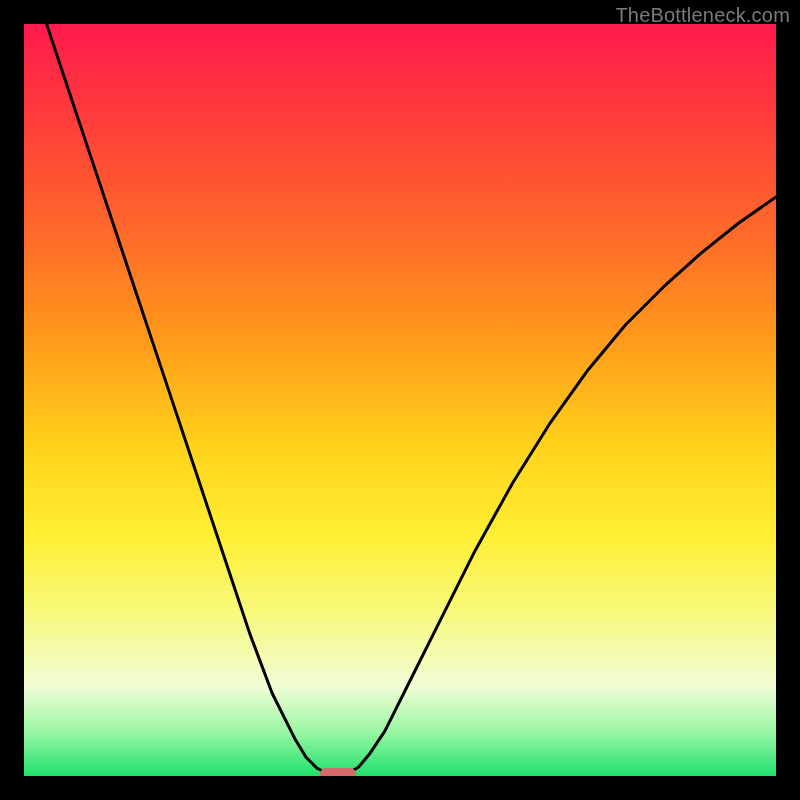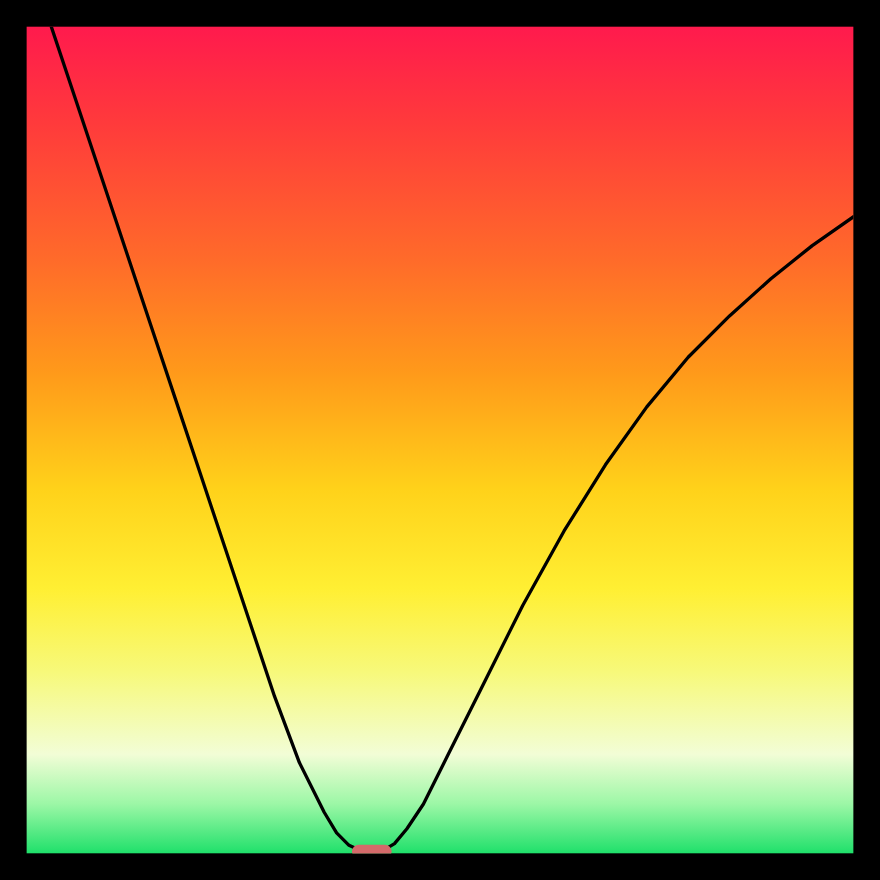--- a/index.html
+++ b/index.html
@@ -42,13 +42,14 @@
 
 <div class="frame">
   <div class="plot-area">
     <div class="gradient"></div>
     <svg class="curve-canvas" id="curve-svg" viewBox="0 0 752 752" preserveAspectRatio="none">
         <path d="M22.56 0.00 L45.12 67.68 L67.68 135.36 L90.24 203.04 L112.80 270.72 L135.36 338.40 L157.92 406.08 L180.48 473.76 L203.04 541.44 L225.60 609.12 L248.16 669.28 L270.72 714.40 L282.00 733.20 L293.28 744.48 L304.56 749.74" fill="none" stroke="#000" stroke-width="3" stroke-linecap="round" stroke-linejoin="round"></path>
         <path d="M323.36 749.74 L334.64 742.98 L345.92 729.44 L360.96 706.88 L383.52 661.76 L413.60 601.60 L451.20 526.40 L488.80 458.72 L526.40 398.56 L564.00 345.92 L601.60 300.80 L639.20 263.20 L676.80 229.36 L714.40 199.28 L752.00 172.96" fill="none" stroke="#000" stroke-width="3" stroke-linecap="round" stroke-linejoin="round"></path>
       </svg>
     <div class="marker" id="marker" style="left: 314.336px; top: 749.744px;"></div>
   </div>
+  <div class="watermark">TheBottleneck.com</div>
 </div>
 
 </body></html>

